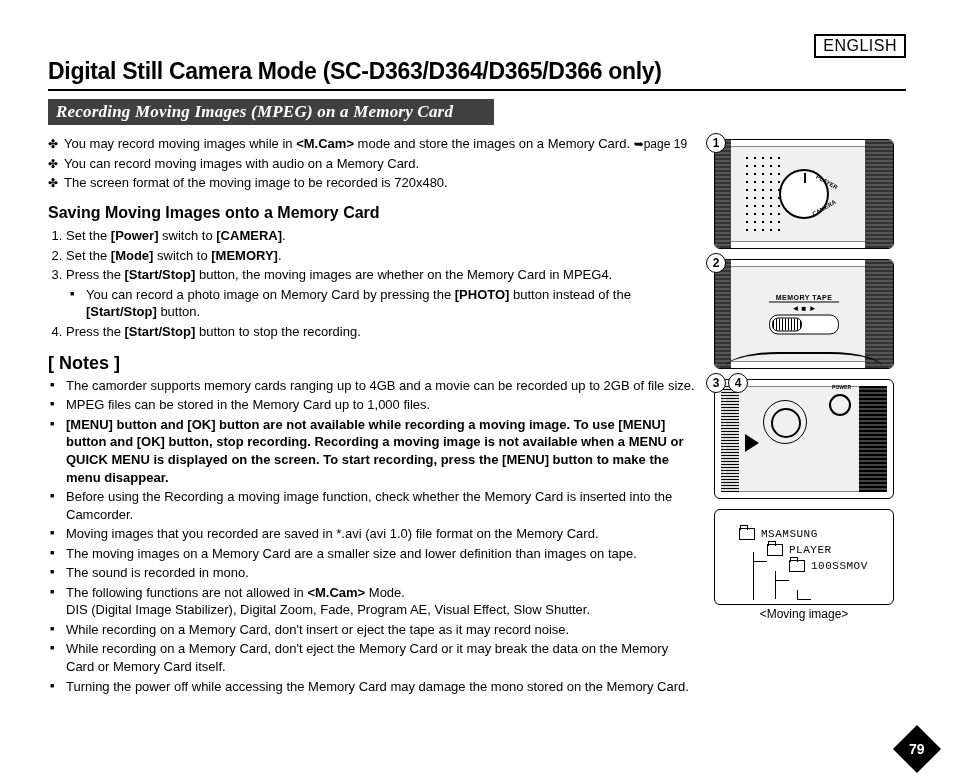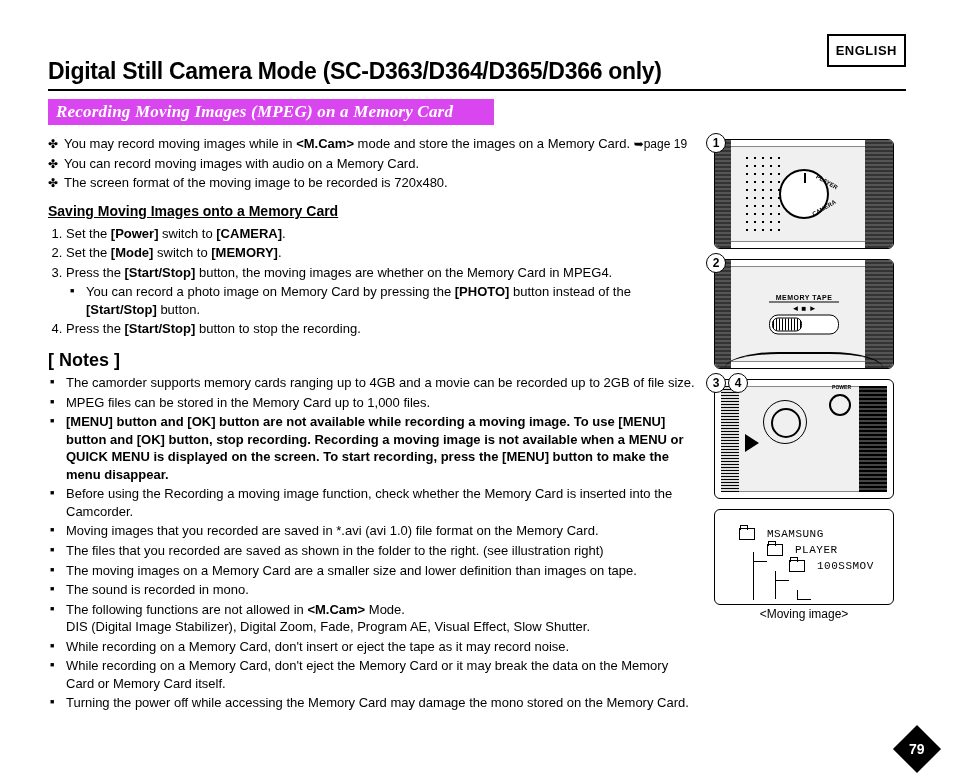--- a/index.html
+++ b/index.html
@@ -18,38 +18,38 @@
     position: relative;
     box-sizing: border-box;
     width: 954px;
     height: 784px;
   }
   .lang-box {
     position: absolute;
     top: 34px;
     right: 48px;
     border: 2px solid #000;
-    padding: 7px 7px;
-    font-size: 13px;
-    font-weight: bold;
+    padding: 1px 7px;
+    font-size: 16px;
+    font-weight: normal;
     letter-spacing: 0.5px;
   }
   .title {
     font-size: 23px;
     font-weight: bold;
     margin: 26px 0 4px 0;
     letter-spacing: -0.3px;
   }
   .hr {
     border: none;
     border-top: 2px solid #000;
     margin: 0 0 8px 0;
   }
   .section-bar {
-    background: #d946ef;
+    background: #404040;
     color: #fff;
     font-style: italic;
     font-family: "Times New Roman", Times, serif;
     font-weight: bold;
     font-size: 17px;
     padding: 3px 8px 3px 8px;
     width: 430px;
     margin-bottom: 10px;
     letter-spacing: 0.2px;
   }
@@ -82,22 +82,21 @@
   }
   .intro-list li::before {
     content: "✤";
     position: absolute;
     left: -16px;
     top: 1px;
     font-size: 12px;
   }
   .sub-head {
     font-weight: bold;
-    text-decoration: underline;
-    font-size: 14px;
+    font-size: 16px;
     margin: 4px 0 4px 0;
   }
   .steps {
     margin: 0 0 10px 0;
     padding: 0 0 0 18px;
   }
   .steps li {
     margin-bottom: 2px;
   }
   .sub-bullet {
@@ -201,21 +200,21 @@
   .rec-btn { position:absolute; left:56px; top:28px; width:26px; height:26px; border:2px solid #000; border-radius:50%; }
   .rec-ring { position:absolute; left:48px; top:20px; width:42px; height:42px; border:1.5px solid #000; border-radius:50%; }
   .play-tri { position:absolute; left:30px; top:54px; width:0; height:0; border-left:14px solid #000; border-top:9px solid transparent; border-bottom:9px solid transparent; }
   .side-ridge { position:absolute; left:6px; top:6px; bottom:6px; width:18px; background:repeating-linear-gradient(#000 0 1px,#ddd 1px 3px); }
   .side-ridge.r { left:auto; right:6px; width:28px; background:repeating-linear-gradient(#000 0 2px,#444 2px 4px); }
   .knob-small { position:absolute; right:42px; top:14px; width:18px; height:18px; border:2px solid #000; border-radius:50%; }
   .power-lab { position:absolute; right:42px; top:4px; font-size:5px; font-weight:bold; }
 
   
   .tree { position:absolute; left:24px; top:14px; font-size:11px; font-family:"Courier New",monospace; letter-spacing:0.5px; }
-  .folder { display:flex; align-items:flex-end; gap:12px; margin:4px 0; }
+  .folder { display:flex; align-items:flex-end; gap:6px; margin:4px 0; }
   .folder-icon { width:14px; height:10px; border:1.5px solid #000; position:relative; }
   .folder-icon::before { content:""; position:absolute; top:-4px; left:0; width:6px; height:4px; border:1.5px solid #000; border-bottom:none; }
   .tree-line { position:absolute; border-left:1.5px solid #000; }
   .tl1 { left:14px; top:28px; height:48px; }
   .tree-h { position:absolute; border-top:1.5px solid #000; width:14px; }
   .th1 { left:14px; top:37px; }
   .tree .row2 { margin-left:28px; }
   .tree .row3 { margin-left:50px; }
   .tl2 { left:36px; top:47px; height:28px; }
   .th2b { left:36px; top:56px; width:14px; }
@@ -276,21 +275,20 @@
         <li><span>Press the </span><b>[Start/Stop]</b><span> button to stop the recording.</span></li>
       </ol>
 
       <div class="notes-head">[ Notes ]</div>
       <ul class="notes" id="notes-list">
           <li>The camorder supports memory cards ranging up to 4GB and a movie can be recorded up to 2GB of file size.</li>
           <li>MPEG files can be stored in the Memory Card up to 1,000 files.</li>
           <li><b>[MENU] button and [OK] button are not available while recording a moving image. To use [MENU] button and [OK] button, stop recording. Recording a moving image is not available when a MENU or QUICK MENU is displayed on the screen. To start recording, press the [MENU] button to make the menu disappear.</b></li>
           <li>Before using the Recording a moving image function, check whether the Memory Card is inserted into the Camcorder.</li>
           <li>Moving images that you recorded are saved in *.avi (avi 1.0) file format on the Memory Card.</li>
-          <li>The files that you recorded are saved as shown in the folder to the right. (see illustration right)</li>
           <li>The moving images on a Memory Card are a smaller size and lower definition than images on tape.</li>
           <li>The sound is recorded in mono.</li>
           <li>The following functions are not allowed in <b>&lt;M.Cam&gt;</b> Mode.<br>DIS (Digital Image Stabilizer), Digital Zoom, Fade, Program AE, Visual Effect, Slow Shutter.</li>
           <li>While recording on a Memory Card, don't insert or eject the tape as it may record noise.</li>
           <li>While recording on a Memory Card, don't eject the Memory Card or it may break the data on the Memory Card or Memory Card itself.</li>
           <li>Turning the power off while accessing the Memory Card may damage the mono stored on the Memory Card.</li>
         </ul>
 
     </div>
 

